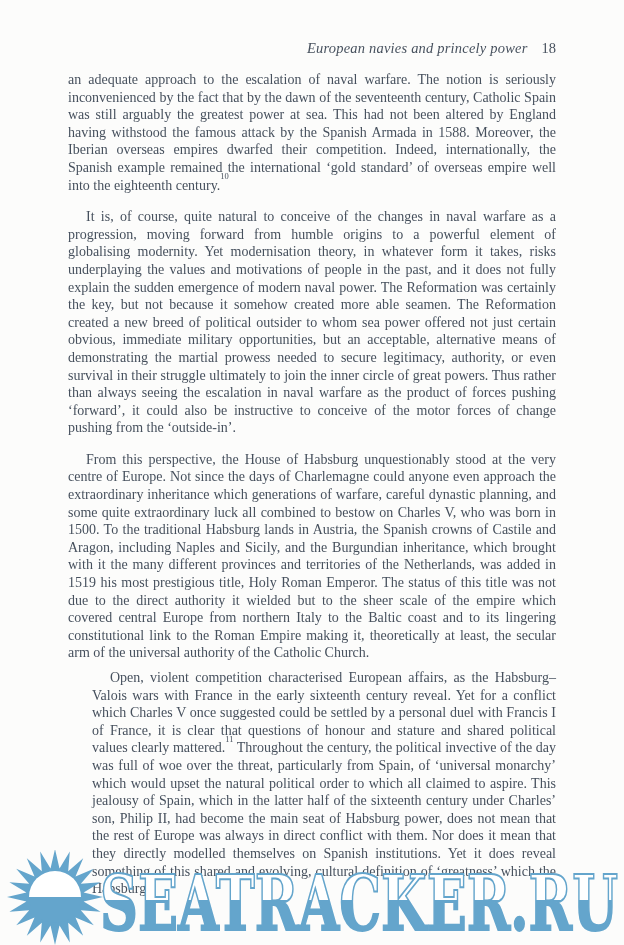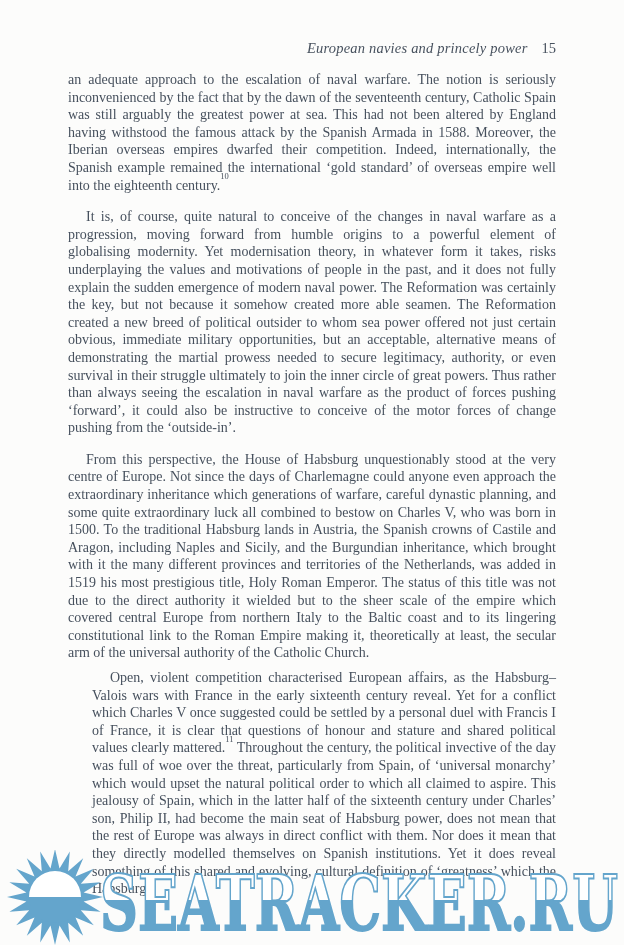--- a/index.html
+++ b/index.html
@@ -56,21 +56,21 @@
     text-align: right;
   }
 </style>
 </head>
 <body>
 
 <div class="page">
 
   <div class="running-header">
     <span class="running-title">European navies and princely power</span>
-    <span class="page-number">15</span>
+    <span class="page-number">18</span>
   </div>
 
   <div class="body-text">
     <p class="para no-indent"><span>an adequate approach to the escalation of naval warfare. The notion is seriously inconvenienced by the fact that by the dawn of the seventeenth century, Catholic Spain was still arguably the greatest power at sea. This had not been altered by England having withstood the famous attack by the Spanish Armada in 1588. Moreover, the Iberian overseas empires dwarfed their competition. Indeed, internationally, the Spanish example remained the international ‘gold standard’ of overseas empire well into the eighteenth century.</span><sup class="fn">10</sup></p>
 
     <p class="para"><span>It is, of course, quite natural to conceive of the changes in naval warfare as a progression, moving forward from humble origins to a powerful element of globalising modernity. Yet modernisation theory, in whatever form it takes, risks underplaying the values and motivations of people in the past, and it does not fully explain the sudden emergence of modern naval power. The Reformation was certainly the key, but not because it somehow created more able seamen. The Reformation created a new breed of political outsider to whom sea power offered not just certain obvious, immediate military opportunities, but an acceptable, alternative means of demonstrating the martial prowess needed to secure legitimacy, authority, or even survival in their struggle ultimately to join the inner circle of great powers. Thus rather than always seeing the escalation in naval warfare as the product of forces pushing ‘forward’, it could also be instructive to conceive of the motor forces of change pushing from the ‘outside-in’.</span></p>
 
     <p class="para"><span>From this perspective, the House of Habsburg unquestionably stood at the very centre of Europe. Not since the days of Charlemagne could anyone even approach the extraordinary inheritance which generations of warfare, careful dynastic planning, and some quite extraordinary luck all combined to bestow on Charles V, who was born in 1500. To the traditional Habsburg lands in Austria, the Spanish crowns of Castile and Aragon, including Naples and Sicily, and the Burgundian inheritance, which brought with it the many different provinces and territories of the Netherlands, was added in 1519 his most prestigious title, Holy Roman Emperor. The status of this title was not due to the direct authority it wielded but to the sheer scale of the empire which covered central Europe from northern Italy to the Baltic coast and to its lingering constitutional link to the Roman Empire making it, theoretically at least, the secular arm of the universal authority of the Catholic Church.</span></p>
 
     <p class="para section-start"><span>Open, violent competition characterised European affairs, as the Habsburg–Valois wars with France in the early sixteenth century reveal. Yet for a conflict which Charles V once suggested could be settled by a personal duel with Francis I of France, it is clear that questions of honour and stature and shared political values clearly mattered.</span><sup class="fn">11</sup><span> Throughout the century, the political invective of the day was full of woe over the threat, particularly from Spain, of ‘universal monarchy’ which would upset the natural political order to which all claimed to aspire. This jealousy of Spain, which in the latter half of the sixteenth century under Charles’ son, Philip II, had become the main seat of Habsburg power, does not mean that the rest of Europe was always in direct conflict with them. Nor does it mean that they directly modelled themselves on Spanish institutions. Yet it does reveal something of this shared and evolving, cultural definition of ‘greatness’ which the Habsburgs</span></p>

